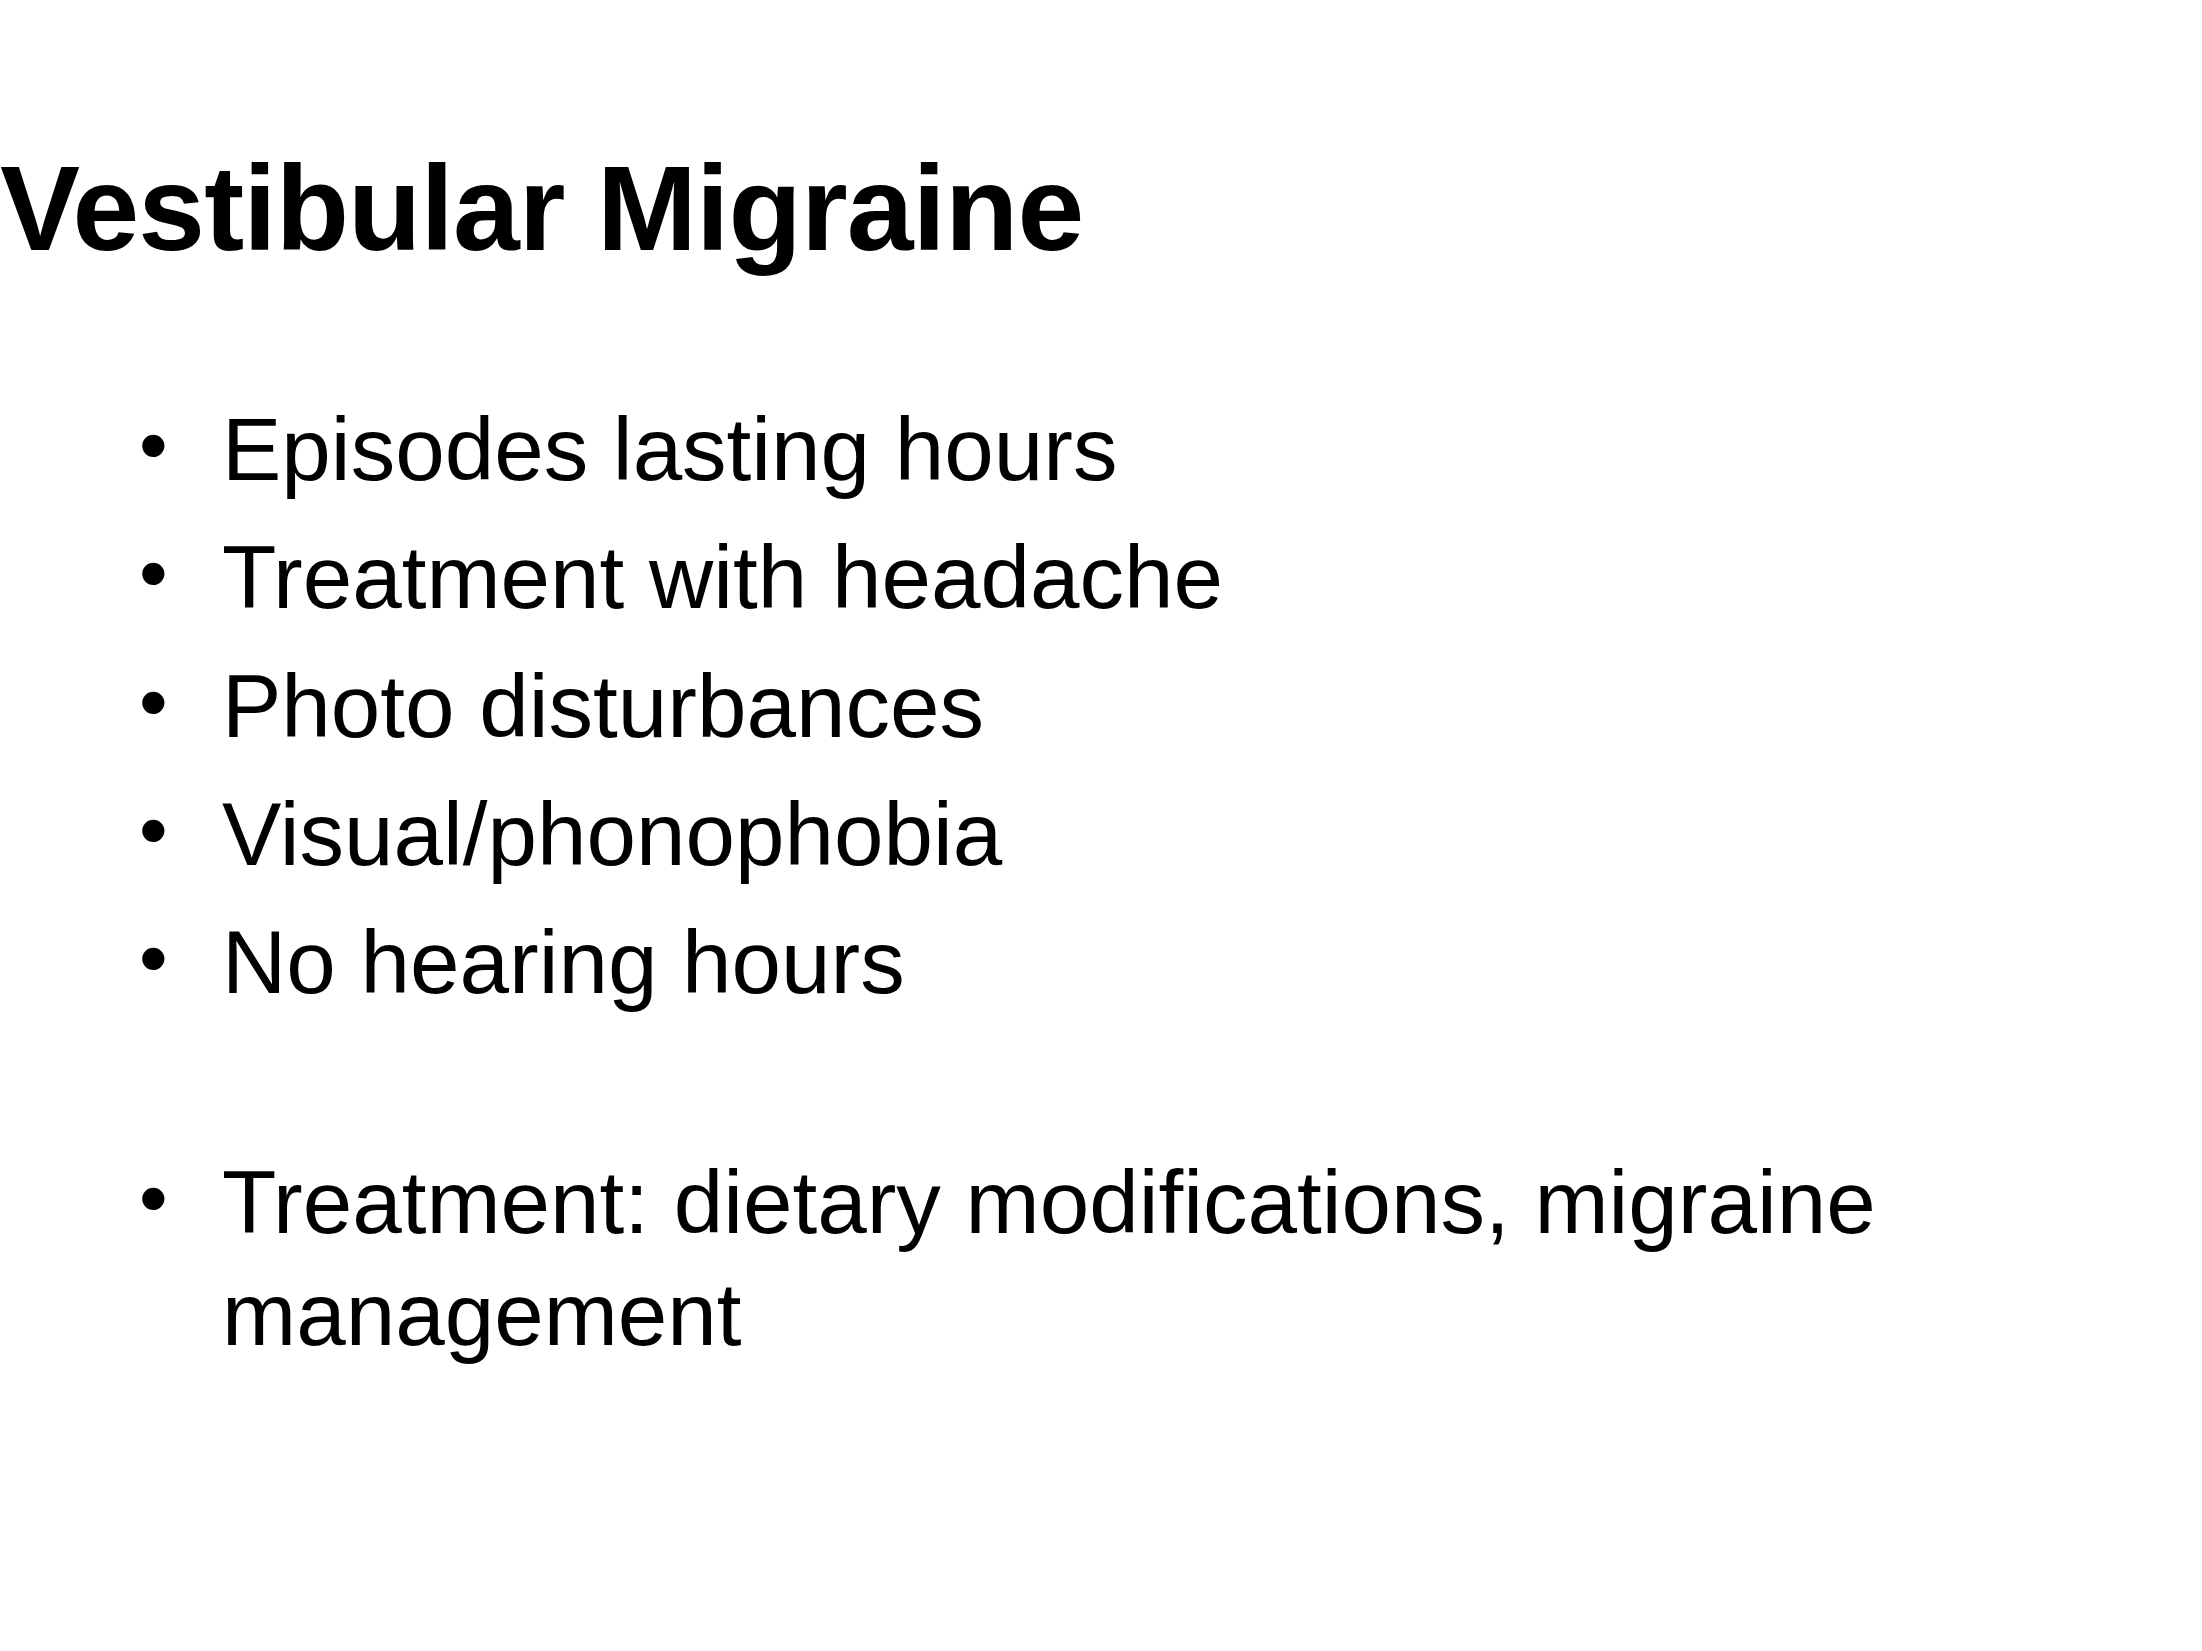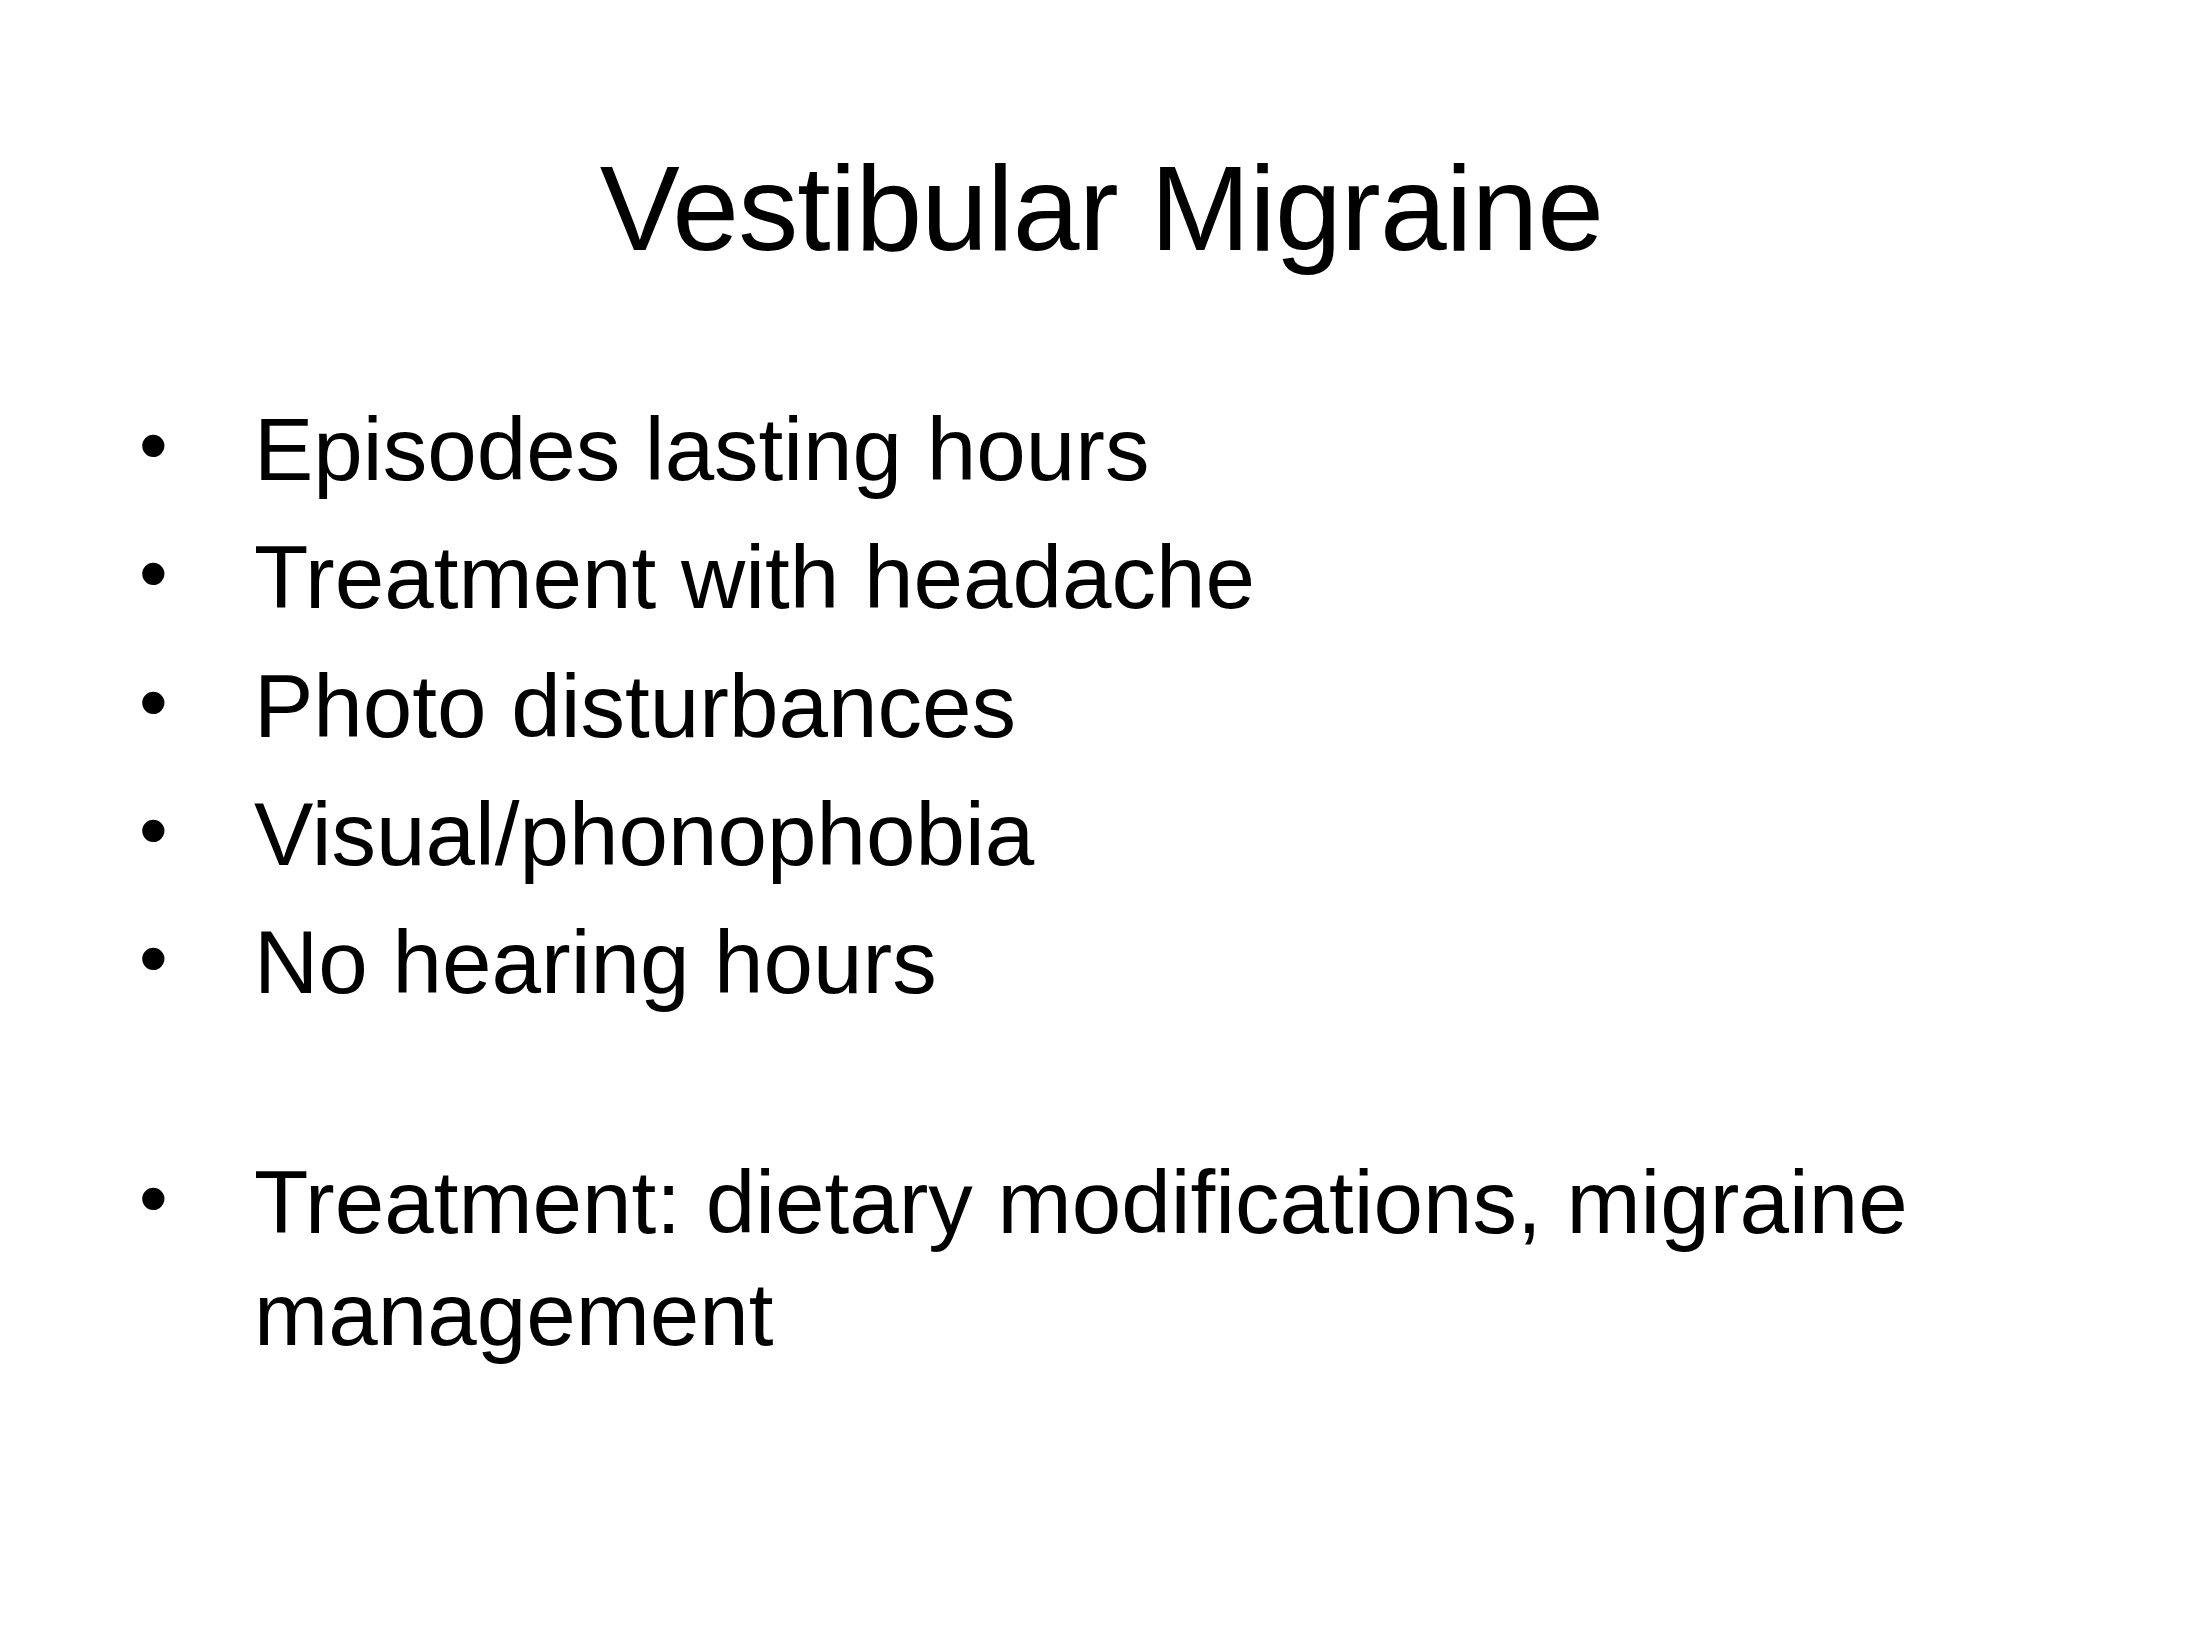--- a/index.html
+++ b/index.html
@@ -22,23 +22,23 @@
     height: 1652px;
     background: var(--bg);
     overflow: hidden;
   }
   .title {
     position: absolute;
     top: 136px;
     left: 0;
     width: 100%;
     margin: 0;
-    text-align: center;
+    text-align: left;
     font-size: 120px;
-    font-weight: 400;
+    font-weight: 700;
     line-height: 1.2;
     letter-spacing: -0.9px;
     white-space: nowrap;
   }
   .bullets {
     position: absolute;
     top: 394px;
     left: 139px;
     width: 2022px;
     margin: 0;
@@ -53,21 +53,20 @@
     align-items: flex-start;
     margin: 0 0 17px 0;
   }
   .bullet-item .dot {
     flex: 0 0 83px;
     font-size: 0.92em;
     line-height: inherit;
   }
   .bullet-item .text {
     flex: 1 1 auto;
-    margin-left: 32px;
   }
   .bullet-item.treatment {
     margin-top: 129px;
   }
 </style>
 </head>
 <body>
 
 <div class="slide">
 

